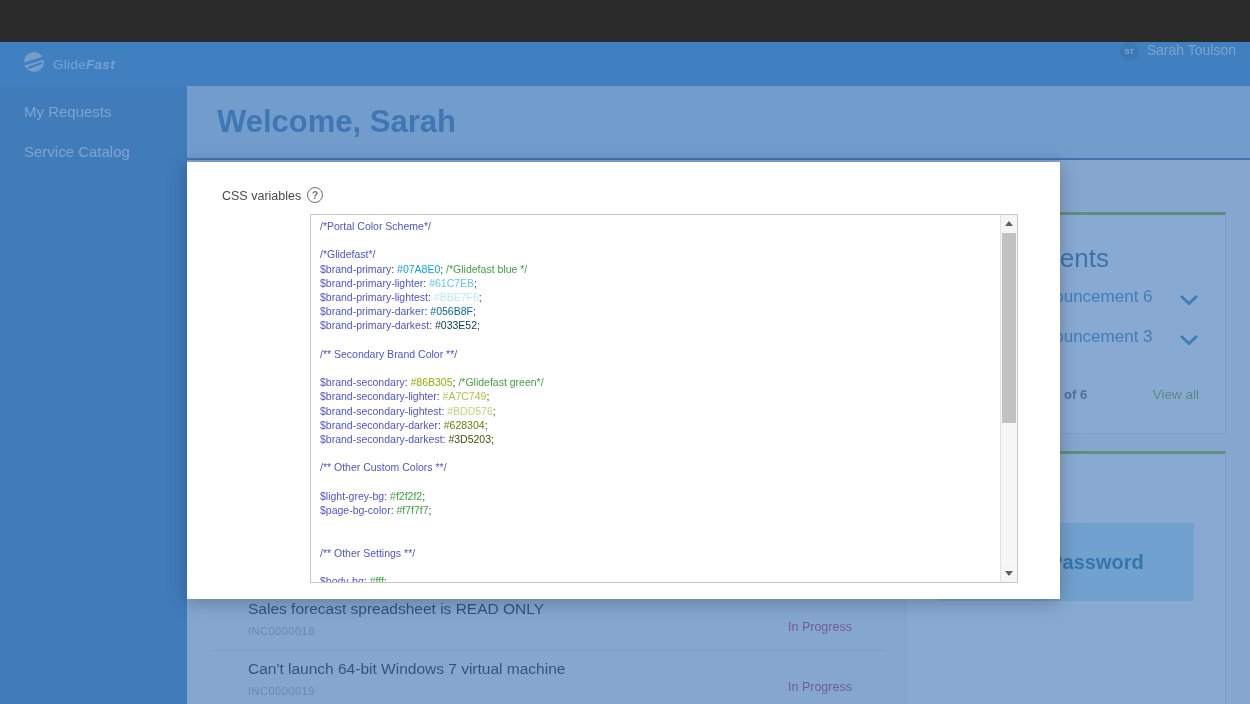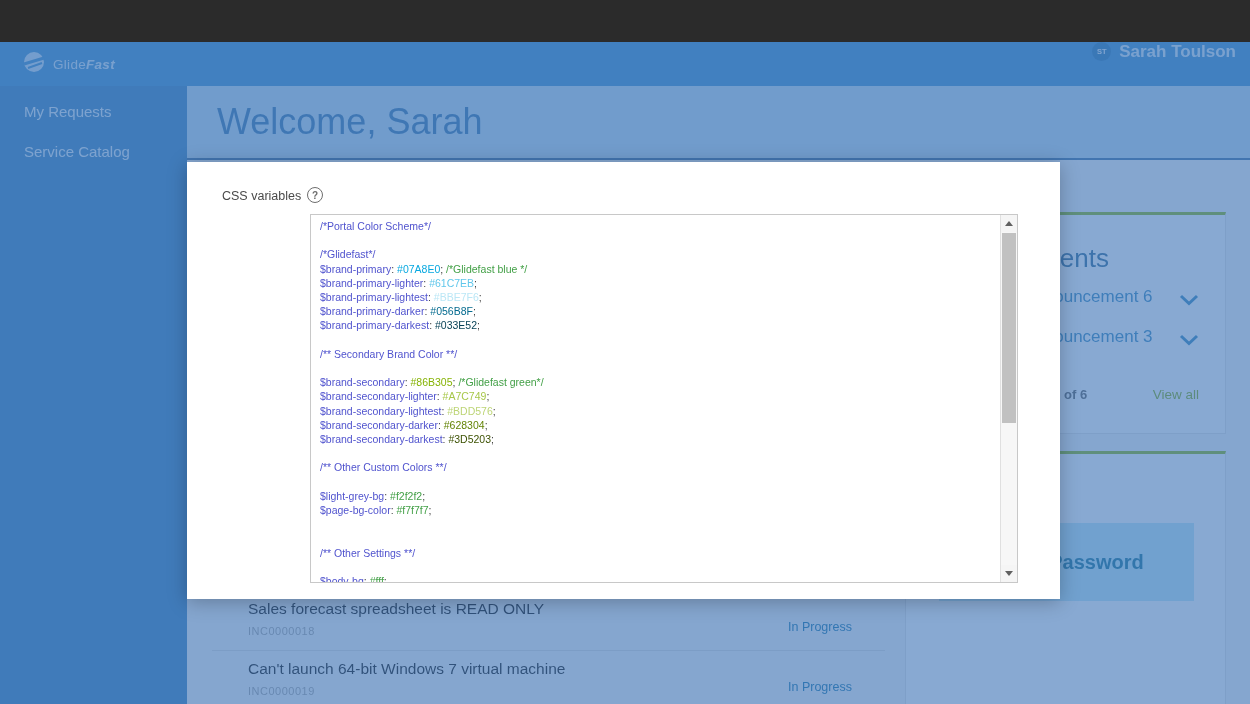--- a/index.html
+++ b/index.html
@@ -8,29 +8,29 @@
   .abs { position:absolute; }
 
   
   .header { left:0; top:0; width:1250px; height:44px; background:#2f86c9; }
   .brand { left:22px; top:9px; height:26px; display:flex; align-items:center; gap:7px; }
   .brand-text { color:rgba(255,255,255,0.78); font-size:13.5px; letter-spacing:.3px; }
   .brand-text .fast { font-style:italic; font-weight:bold; }
   .userchip { right:14px; top:0; height:44px; display:flex; align-items:flex-start; gap:8px; }
   .avatar { width:19px; height:19px; border-radius:50%; background:#1d6fae; color:rgba(255,255,255,0.9);
             font-size:7.5px; font-weight:bold; display:flex; align-items:center; justify-content:center; }
-  .username { color:rgba(255,255,255,0.8); font-size:17px; font-weight:bold; }
+  .username { color:rgba(255,255,255,0.8); font-size:14px; font-weight:normal; }
 
   .sidebar { left:0; top:44px; width:187px; height:660px; background:#2c79b8; }
   .side-item { height:40px; line-height:40px; padding-left:24px; color:rgba(255,255,255,0.85);
                font-size:15px; cursor:pointer; }
   .sidebar .pad { height:6px; }
 
   .banner { left:187px; top:44px; width:1063px; height:74px; background:#bcd9ee; border-bottom:2px solid #33689b; }
-  .banner h1 { position:absolute; left:30px; top:0; line-height:72px; font-size:36px; font-weight:normal; color:#2a6da8; }
+  .banner h1 { position:absolute; left:30px; top:0; line-height:72px; font-size:31px; font-weight:bold; color:#2a6da8; }
 
   .content { left:187px; top:120px; width:1063px; height:572px; background:#f7f7f7; }
   .footer-strip { left:187px; top:692px; width:1063px; height:12px; background:#ffffff; border-top:2px solid #1c4a75; }
 
   .card { position:absolute; background:#fff; border:1px solid #e2e2e2; border-top:3px solid #86B305; }
   .card-announcements { left:905px; top:170px; width:321px; height:222px; }
   .card-actions { left:905px; top:409px; width:321px; height:283px; }
   .ann-title { position:absolute; left:15px; top:28px; font-size:26px; color:#23618f; }
   .ann-item { position:absolute; left:0; width:100%; height:26px; cursor:pointer; }
   .ann-item .lbl { position:absolute; left:118px; top:0; font-size:17px; color:#2980b9; }
@@ -44,21 +44,21 @@
   .btn-reset { top:69px; height:78px; line-height:78px; }
   .btn-report { top:156px; height:90px; line-height:104px; }
   .tri-icon { position:absolute; left:64px; top:16px; width:0; height:0;
               border-left:38px solid transparent; border-right:38px solid transparent;
               border-bottom:60px solid #85b8d8; }
   .btn-report .btn-label { position:relative; }
 
   .inc-row { position:absolute; left:248px; width:640px; cursor:pointer; }
   .inc-title { font-size:15.5px; color:#000000; }
   .inc-number { position:absolute; left:0; top:25px; font-size:11px; color:#9e9e9e; letter-spacing:.5px; }
-  .inc-status { position:absolute; left:540px; top:20px; font-size:12.5px; color:#0369a1; }
+  .inc-status { position:absolute; left:540px; top:20px; font-size:12.5px; color:#be185d; }
   .inc-divider { left:212px; top:608px; width:673px; height:1px; background:#dcdcdc; }
 
   
   .overlay { left:0; top:0; width:1250px; height:704px; background:rgba(74,124,186,0.66); z-index:50; }
   .modal { left:187px; top:120px; width:873px; height:437px; background:#fff; z-index:100;
            box-shadow:0 3px 18px rgba(0,0,0,0.25); }
   .field-label { position:absolute; left:35px; top:27px; font-size:12.5px; color:#4a4a4a; }
   .help-icon { position:absolute; left:120px; top:25px; width:16px; height:16px; border-radius:50%;
                border:1.5px solid #6e6e6e; color:#6e6e6e; font-size:10px; font-weight:bold;
                display:flex; align-items:center; justify-content:center; cursor:pointer; }

